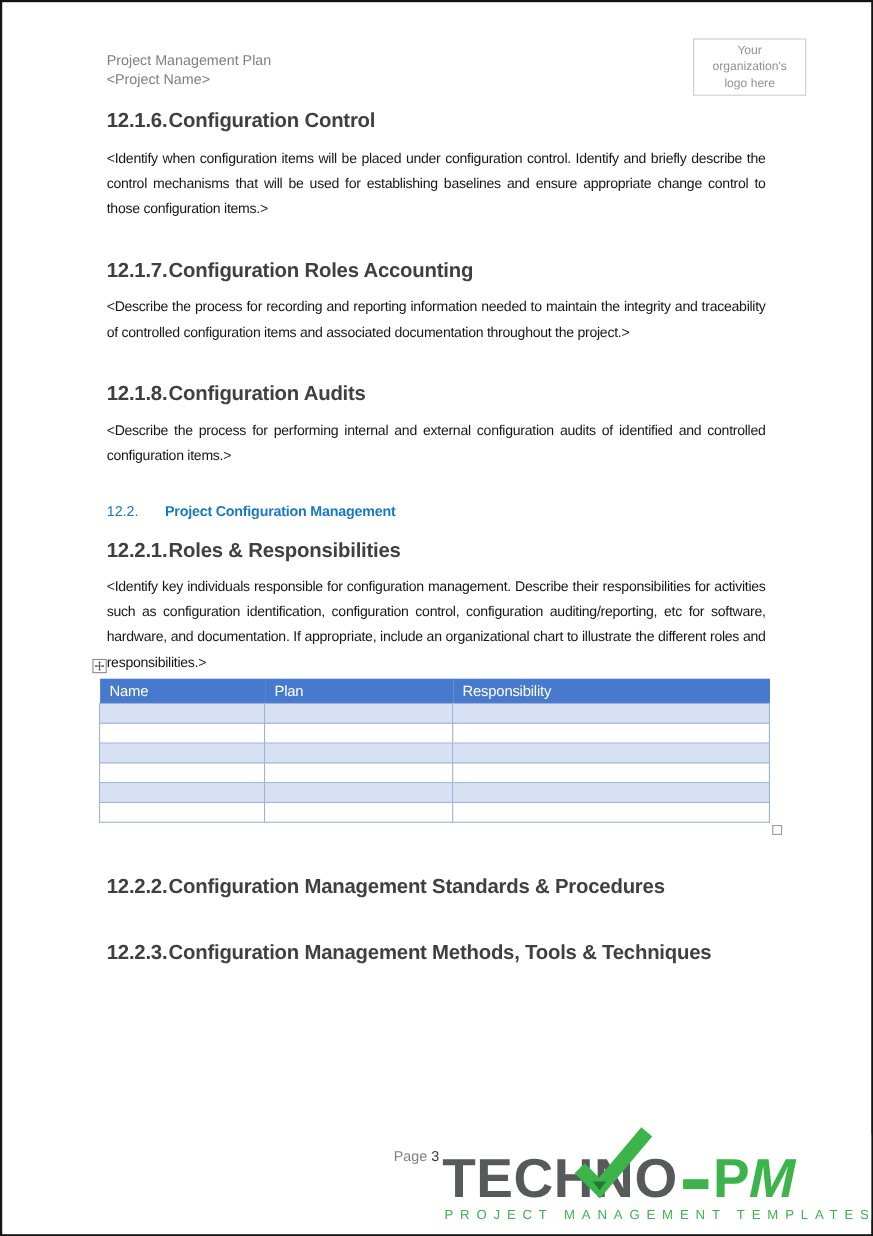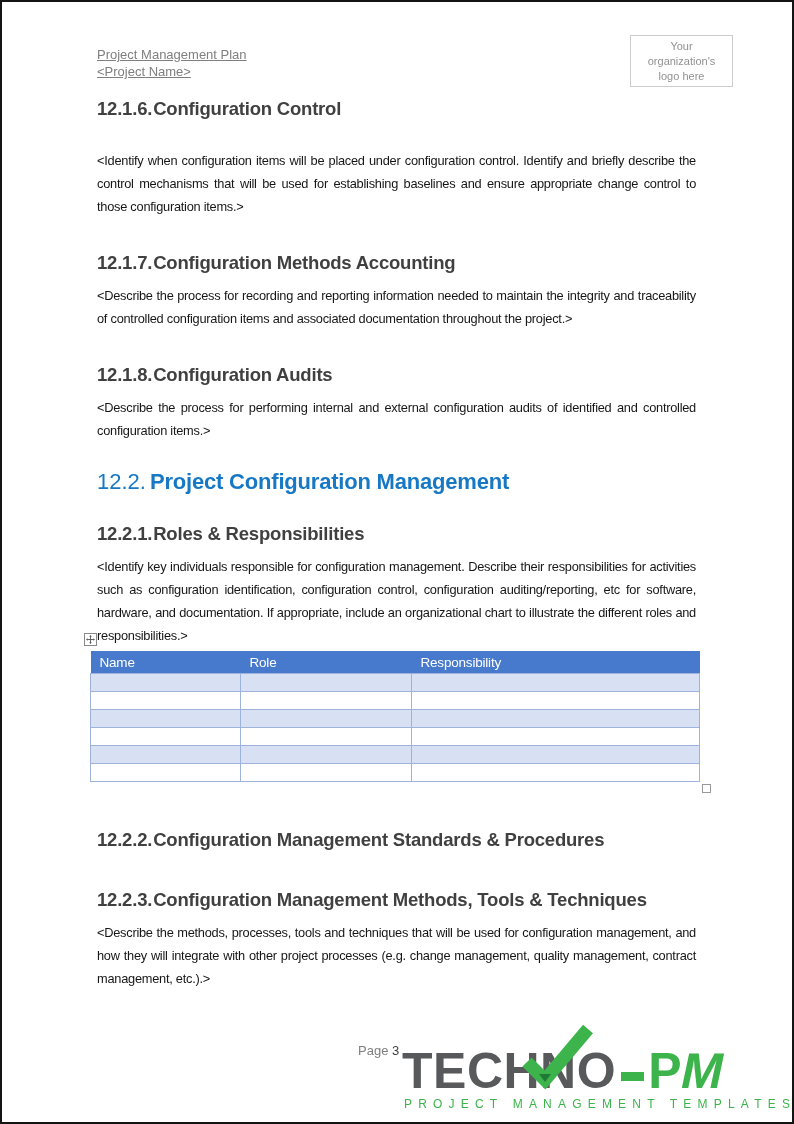--- a/index.html
+++ b/index.html
@@ -3,41 +3,41 @@
 <meta charset="utf-8">
 <style>
   html,body{margin:0;padding:0;background:#fff;}
   .page{
     width:794px;height:1124px;box-sizing:border-box;position:relative;
     background:#fff;border:2px solid #141414;overflow:hidden;
     font-family:"Liberation Sans",sans-serif;color:#161616;
   }
   .content{padding:0 96px 0 95px;}
   
-  .doc-header{margin-top:44px;font-size:13px;line-height:17px;color:#7f7f7f;text-decoration:underline;}
+  .doc-header{margin-top:44px;font-size:13px;line-height:17px;color:#7f7f7f;}
   .logo-box{
     position:absolute;left:628px;top:33px;width:103px;height:52px;
     border:1px solid #cccccc;box-sizing:border-box;
     display:flex;align-items:center;justify-content:center;text-align:center;
     font-size:11px;line-height:15px;color:#919191;padding:16px 6px;
   }
   
   .h3{font-size:18.5px;line-height:22px;font-weight:bold;color:#404040;letter-spacing:-0.2px;margin:34px 0 0 0;}
   .h3.first{margin-top:18px;}
   .h3 .num{margin-right:1px;}
-  .h2{margin:28px 0 0 0;font-size:22px;line-height:24px;color:#1778C5;}
+  .h2{margin:28px 0 0 0;font-size:13px;line-height:24px;color:#1778C5;}
   .h2 .num{font-weight:normal;display:inline-block;width:53px;}
   .h2 .ttl{font-weight:bold;letter-spacing:-0.2px;}
-  .h3.sub{margin-top:29px;}
+  .h3.sub{margin-top:12px;}
   
   .para{
     margin:10px 0 0 0;font-size:12.8px;line-height:23px;letter-spacing:-0.25px;
     text-align:justify;color:#161616;
   }
-  .para.p1{margin-top:29px;}
+  .para.p1{margin-top:12px;}
   
   .table-wrap{position:relative;margin:4px 0 0 -7px;width:609px;}
   table.roles{border-collapse:collapse;width:609px;table-layout:fixed;}
   table.roles th{
     background:#4779CC;color:#ffffff;font-weight:normal;font-size:13.5px;
     text-align:left;padding:0 0 0 9px;height:22px;letter-spacing:-0.2px;
   }
   table.roles td{height:17px;border:1px solid #9DB3DC;padding:0 0 0 9px;font-size:12.8px;}
   table.roles tr.alt td{background:#D8E1F3;}
   .move-handle{
@@ -77,21 +77,21 @@
   <div class="content">
 
     <div class="doc-header">
       <div>Project Management Plan</div>
       <div>&lt;Project Name&gt;</div>
     </div>
 
     <div class="h3 first"><span class="num">12.1.6.</span><span>Configuration Control</span></div>
     <p class="para p1">&lt;Identify when configuration items will be placed under configuration control. Identify and briefly describe the control mechanisms that will be used for establishing baselines and ensure appropriate change control to those configuration items.&gt;</p>
 
-    <div class="h3"><span class="num">12.1.7.</span><span>Configuration Methods Accounting</span></div>
+    <div class="h3"><span class="num">12.1.7.</span><span>Configuration Roles Accounting</span></div>
     <p class="para">&lt;Describe the process for recording and reporting information needed to maintain the integrity and traceability of controlled configuration items and associated documentation throughout the project.&gt;</p>
 
     <div class="h3"><span class="num">12.1.8.</span><span>Configuration Audits</span></div>
     <p class="para">&lt;Describe the process for performing internal and external configuration audits of identified and controlled configuration items.&gt;</p>
 
     <div class="h2"><span class="num">12.2.</span><span class="ttl">Project Configuration Management</span></div>
 
     <div class="h3 sub"><span class="num">12.2.1.</span><span>Roles &amp; Responsibilities</span></div>
     <p class="para">&lt;Identify key individuals responsible for configuration management. Describe their responsibilities for activities such as configuration identification, configuration control, configuration auditing/reporting, etc for software, hardware, and documentation.  If appropriate, include an organizational chart to illustrate the different roles and responsibilities.&gt;</p>
 
@@ -104,21 +104,21 @@
       </div>
       <table class="roles">
         <colgroup>
             <col style="width:150px">
             <col style="width:171px">
             <col style="width:288px">
           </colgroup>
         <thead>
           <tr>
             <th>Name</th>
-            <th>Role</th>
+            <th>Plan</th>
             <th>Responsibility</th>
           </tr>
         </thead>
         <tbody>
           <tr class="alt">
               <td></td>
               <td></td>
               <td></td>
             </tr>
           <tr>
@@ -147,21 +147,20 @@
               <td></td>
             </tr>
         </tbody>
       </table>
       <div class="resize-handle"></div>
     </div>
 
     <div class="h3" style="margin-top:47px;"><span class="num">12.2.2.</span><span>Configuration Management Standards &amp; Procedures</span></div>
 
     <div class="h3" style="margin-top:38px;"><span class="num">12.2.3.</span><span>Configuration Management Methods, Tools &amp; Techniques</span></div>
-    <p class="para">&lt;Describe the methods, processes, tools and techniques that will be used for configuration management, and how they will integrate with other project processes (e.g. change management, quality management, contract management, etc.).&gt;</p>
 
   </div>
 
   <div class="logo-box">
     <span>Your organization's logo here</span>
   </div>
 
   <div class="page-label">
     <span>Page</span>
     <span class="pg-num">3</span>

